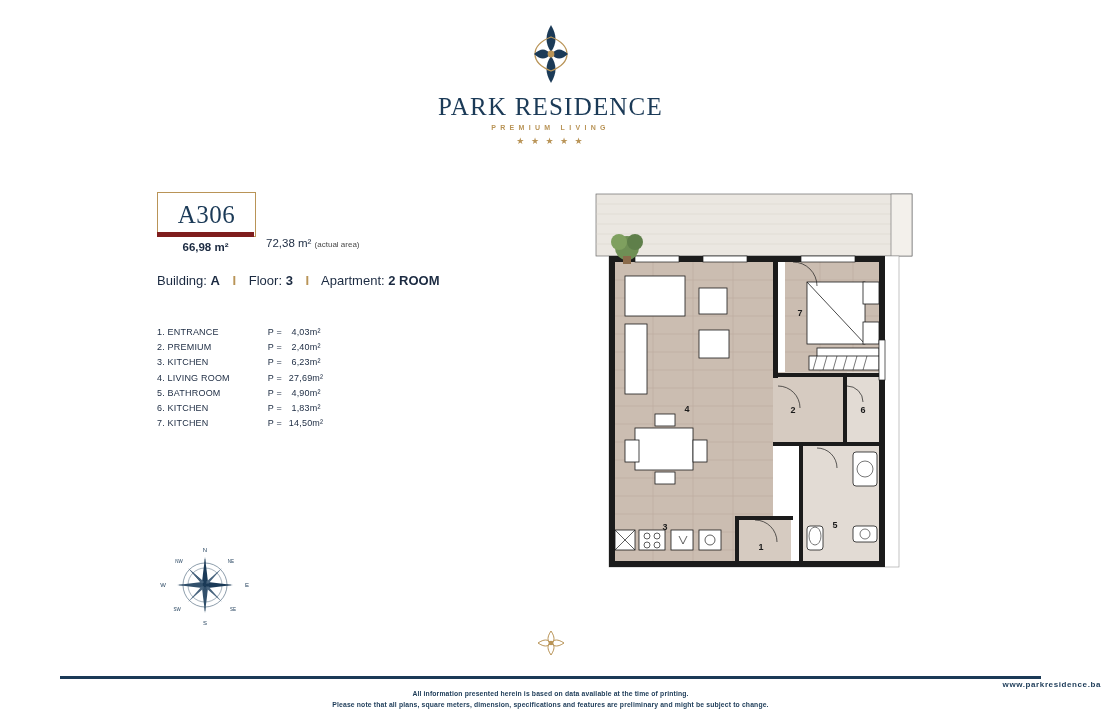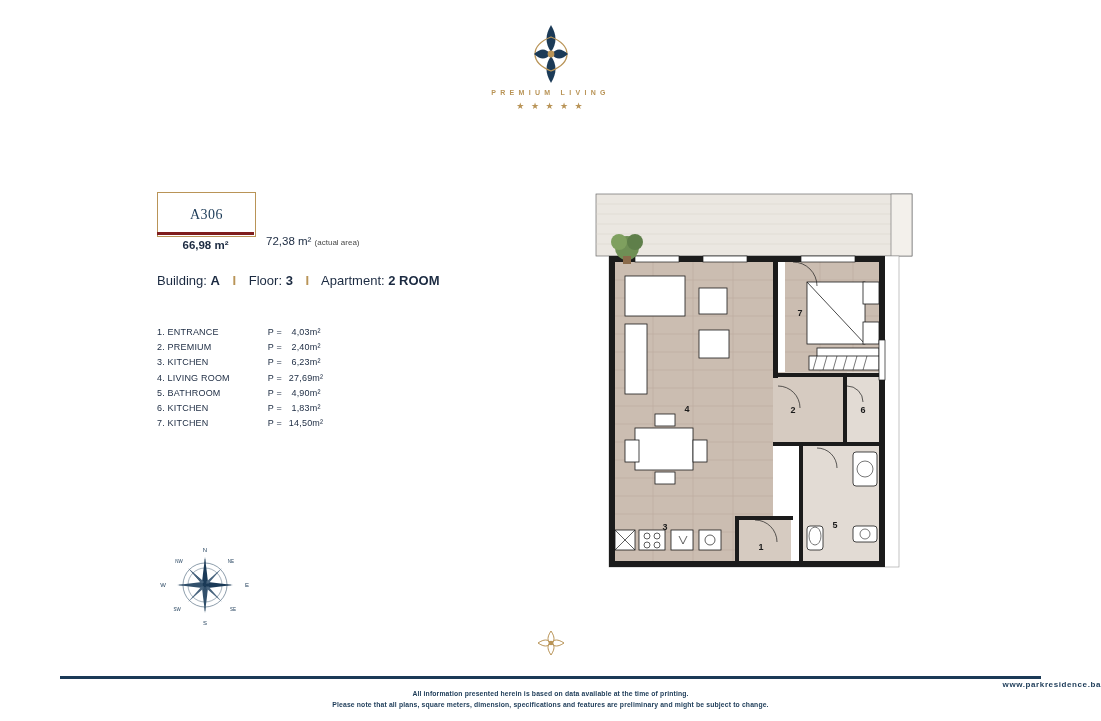--- a/index.html
+++ b/index.html
@@ -32,32 +32,32 @@
     margin-top:5px;font-size:9px;color:#b99457;letter-spacing:2px;
   }
   
   .unit-box{
     position:absolute;left:157px;top:192px;
     width:97px;height:43px;
     border:1px solid #b99457;
     display:flex;align-items:center;justify-content:center;
   }
   .unit-code{
-    font-size:14px;color:#1b3a57;letter-spacing:.5px;
+    font-size:25px;color:#1b3a57;letter-spacing:.5px;
     font-family:"Liberation Serif", serif;
   }
   .area-row{
     position:absolute;left:157px;top:232px;
     width:400px;
     display:flex;align-items:flex-end;
   }
   .area-main{
     width:97px;text-align:center;
     font-size:11.5px;font-weight:700;color:#1b2a41;
-    border-top:3px solid #7f1d1d;padding-top:4px;
+    border-top:5px solid #7f1d1d;padding-top:4px;
   }
   .area-actual{
     margin-left:12px;font-size:11.5px;color:#1b2a41;padding-bottom:4px;
   }
   .area-actual .small{font-size:8px;color:#4a4a4a;}
 
   .meta{
     position:absolute;left:157px;top:272px;font-size:13px;line-height:18px;
   }
   .meta .sep{color:#b99457;margin:0 9px;font-weight:700;}
@@ -102,20 +102,21 @@
       <g fill="none" stroke="#1b3a57" stroke-width="1.4">
         <path d="M31 3 C25 13 25 21 31 30 C37 21 37 13 31 3 Z" fill="#1b3a57" stroke="none"></path>
         <path d="M31 61 C25 51 25 43 31 34 C37 43 37 51 31 61 Z" fill="#1b3a57" stroke="none"></path>
         <path d="M31 32 m0 -17 c-10 4 -16 10 -16 17 c0 7 6 13 16 17 c10 -4 16 -10 16 -17 c0 -7 -6 -13 -16 -17 z" stroke="#b99457" stroke-width="1.3"></path>
         <path d="M14 32 C21 26 25 26 31 32 C25 38 21 38 14 32 Z" fill="#1b3a57" stroke="none"></path>
         <path d="M48 32 C41 26 37 26 31 32 C37 38 41 38 48 32 Z" fill="#1b3a57" stroke="none"></path>
         <circle cx="31" cy="32" r="3.4" fill="#b99457" stroke="none"></circle>
       </g>
     </svg>
   </span>
+  <div class="brand-name">PARK RESIDENCE</div>
   <div class="brand-sub">PREMIUM LIVING</div>
   <div class="brand-stars">★ ★ ★ ★ ★</div>
 </div>
 
 <div class="unit-box">
   <span class="unit-code">A306</span>
 </div>
 
 <div class="area-row">
   <div class="area-main">

